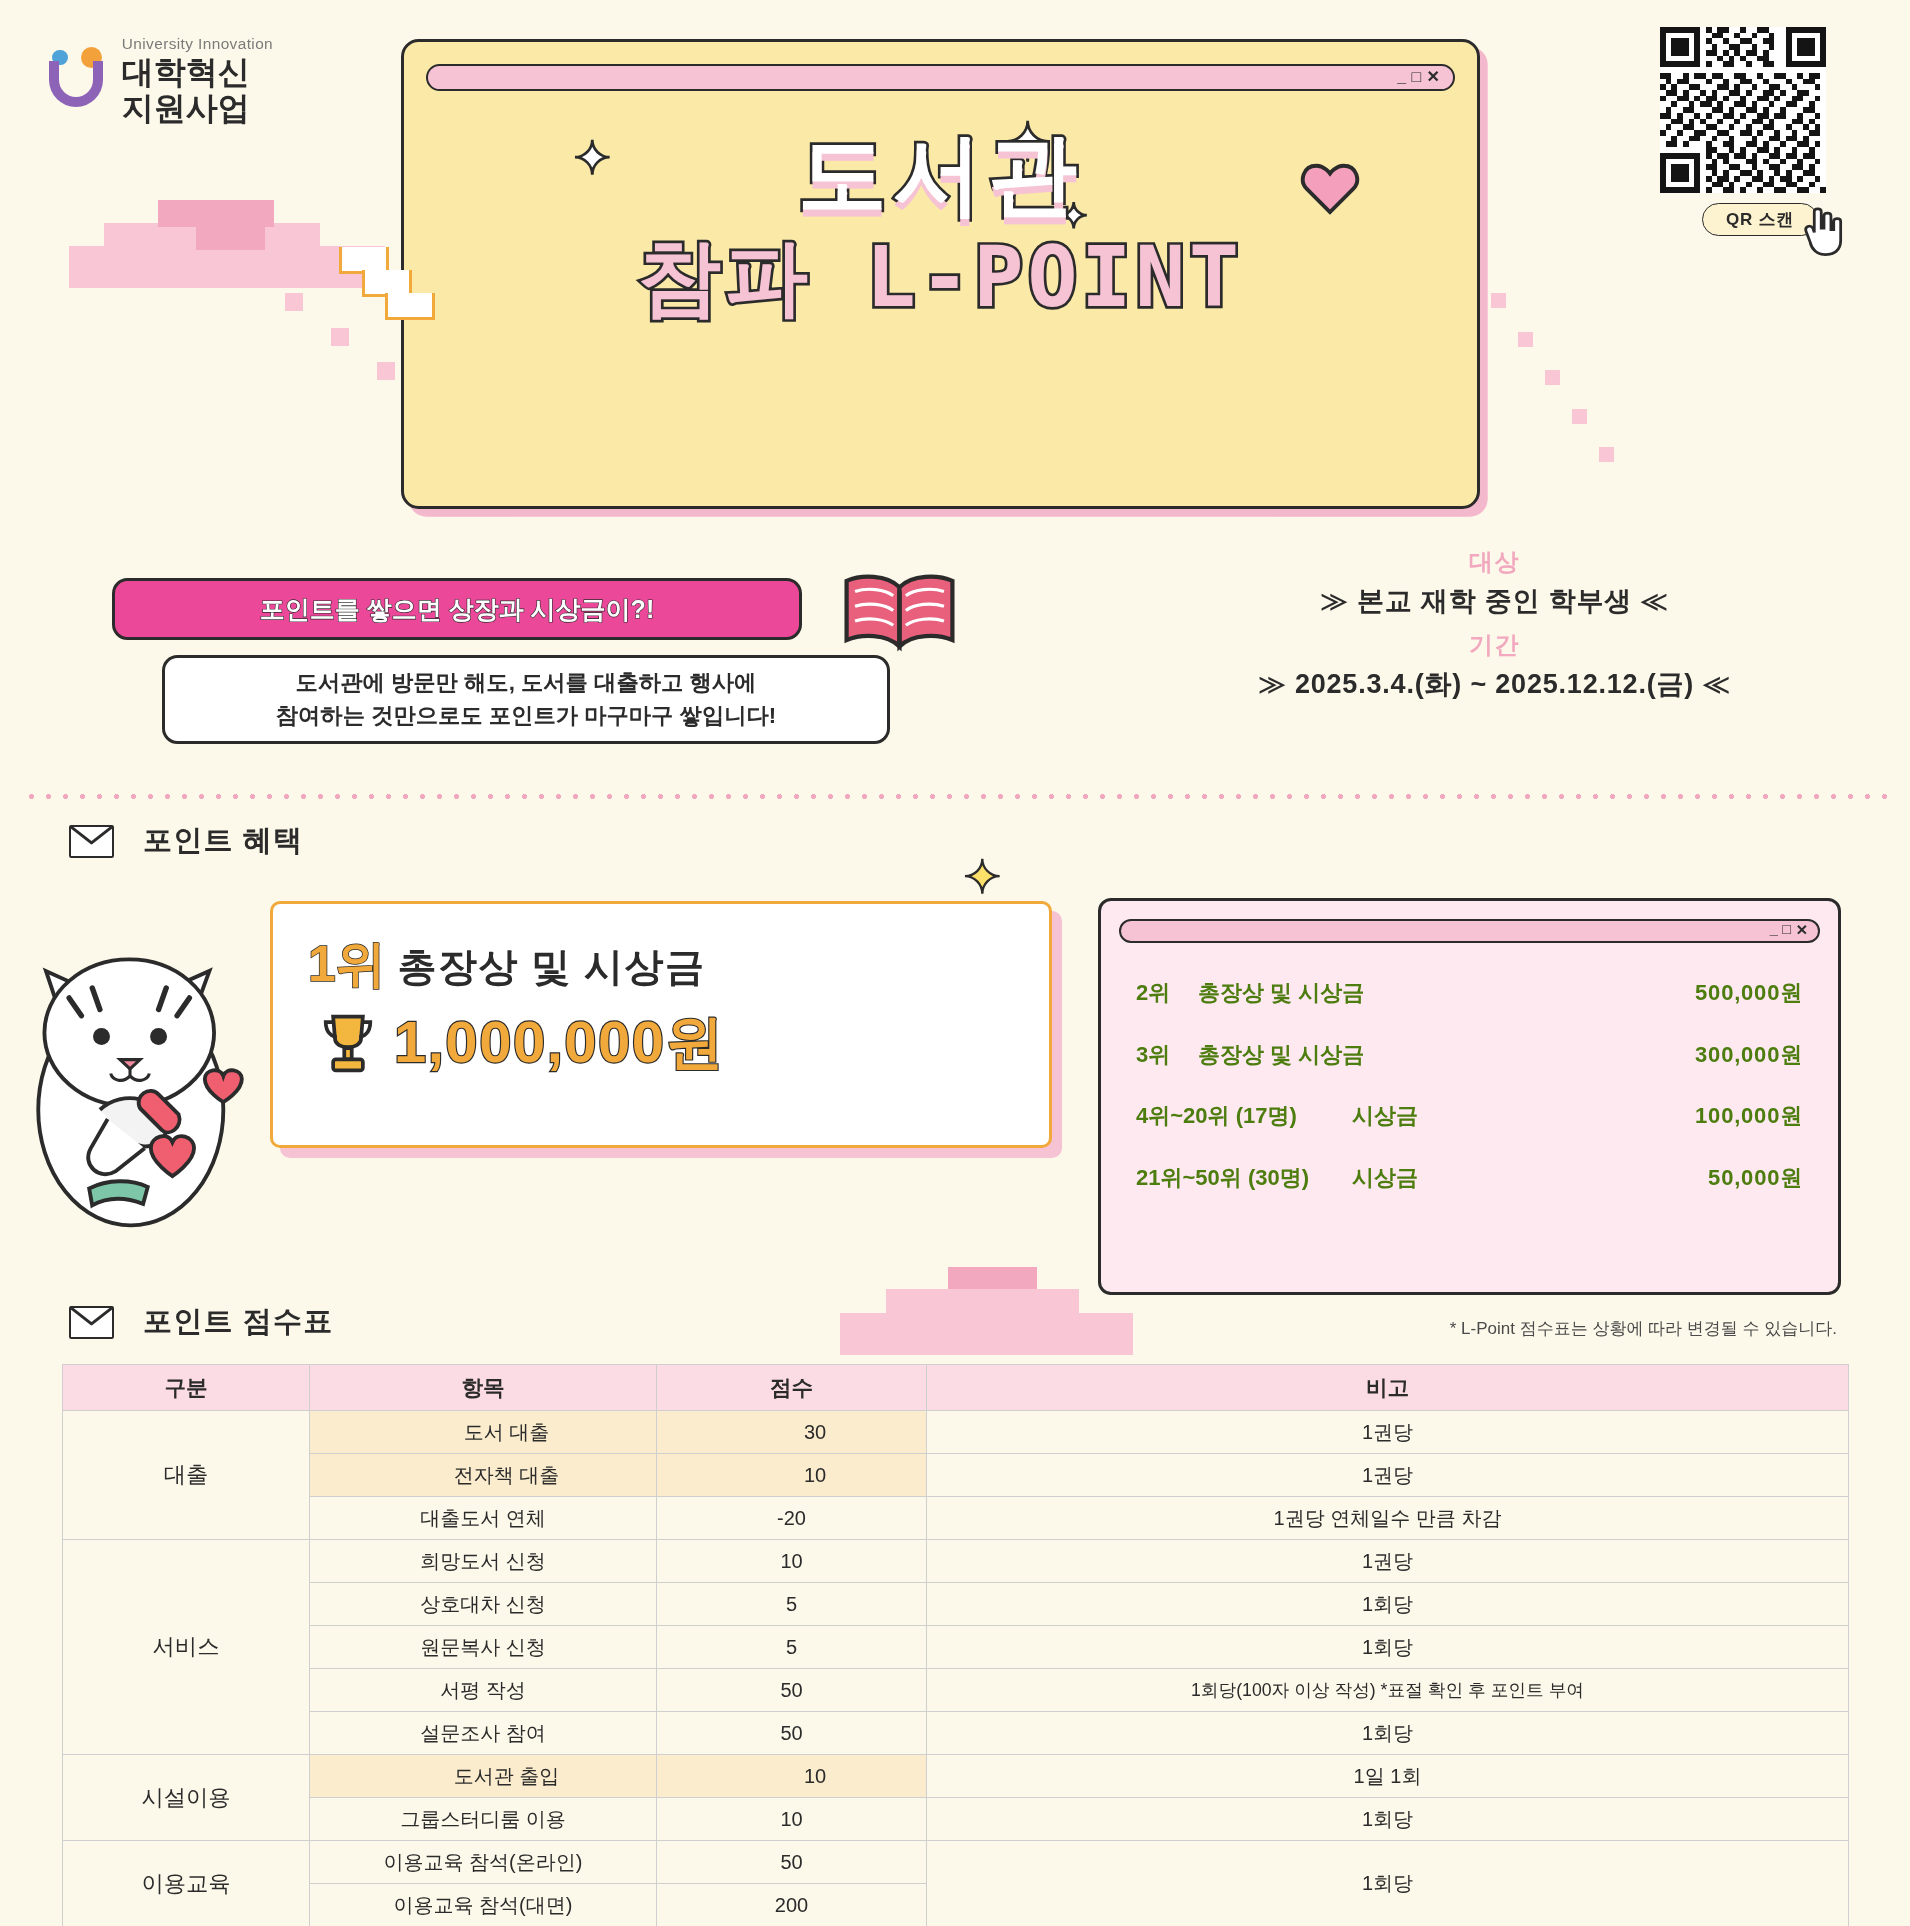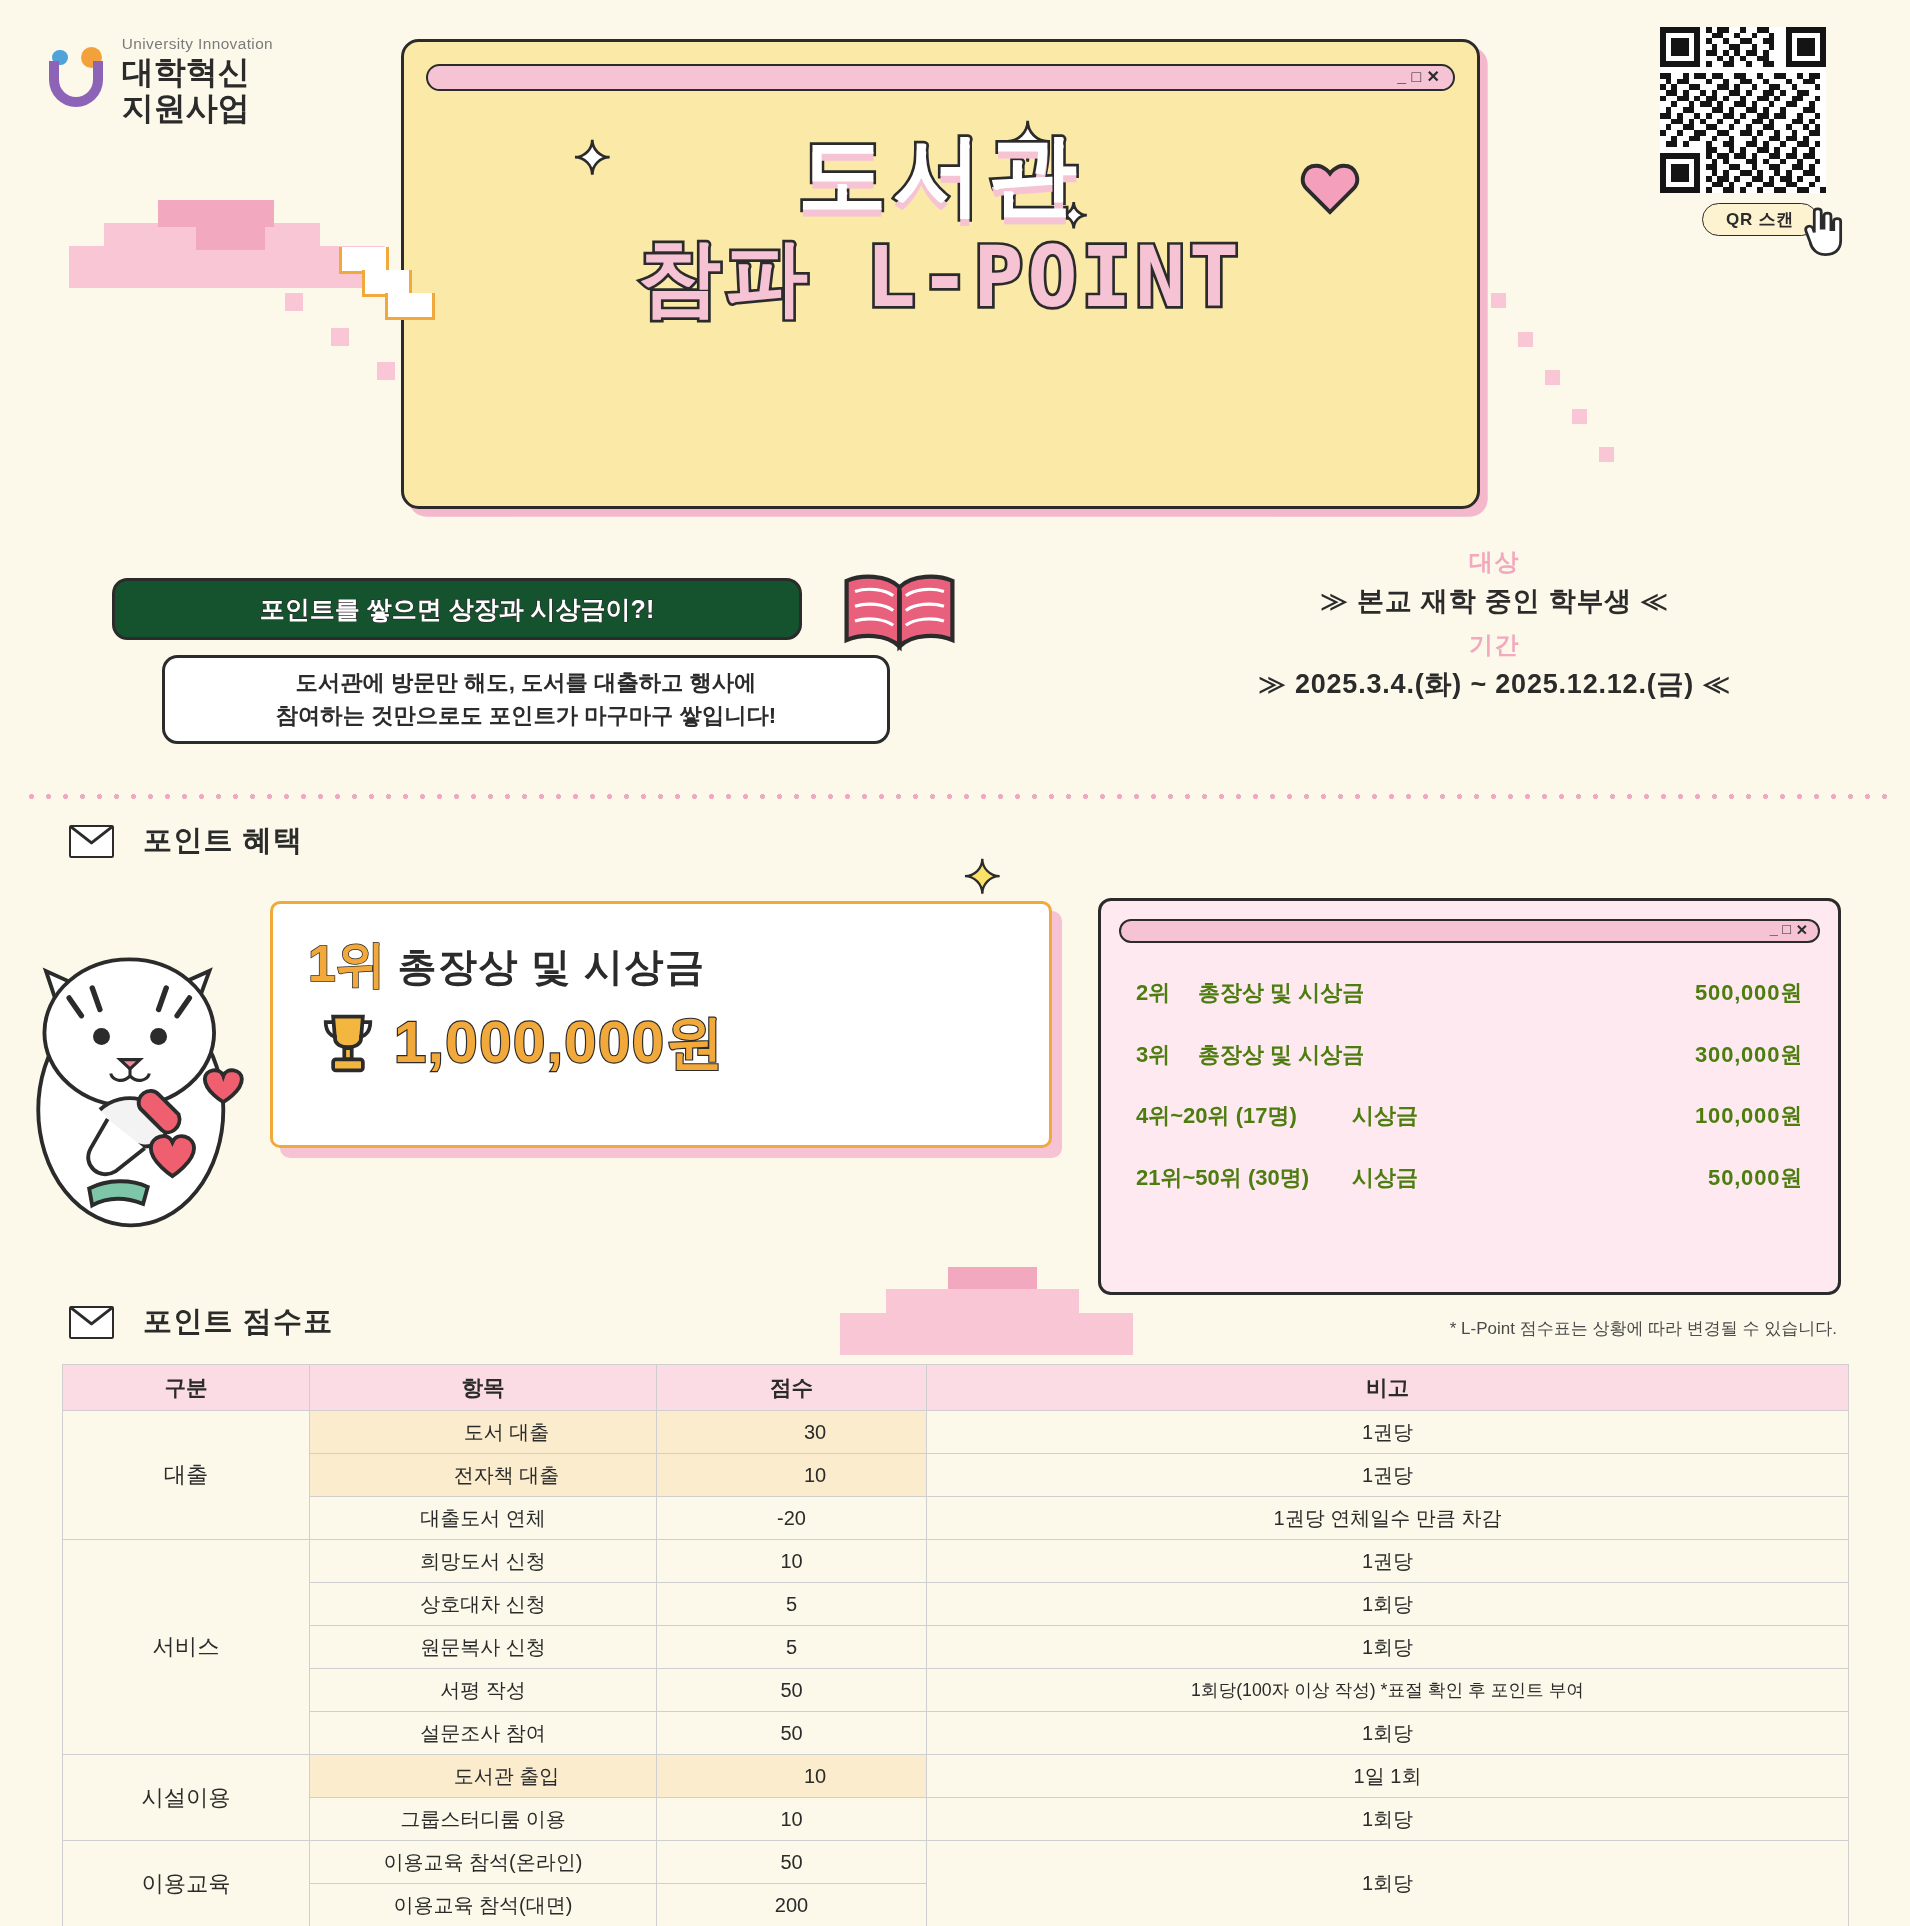--- a/index.html
+++ b/index.html
@@ -72,21 +72,21 @@
     color: #f6c3d4;
     -webkit-text-stroke: 5.4px #2b2b2b;
     paint-order: stroke fill;
   }
   .spark { position:absolute; color:#fff; -webkit-text-stroke: 2.7px #2b2b2b; font-size: 46px; }
   #heart-deco { position:absolute; right: 116px; top: 116px; width: 62px; height: 58px; }
 
   
   #bubble-pink {
     left: 112px; top: 578px; width: 690px; height: 62px;
-    background:#14532d; border:3.1px solid #2b2b2b; border-radius: 15.4px;
+    background:#ec4899; border:3.1px solid #2b2b2b; border-radius: 15.4px;
     display:flex; align-items:center; justify-content:center;
     font-size: 25px; font-weight: 800; color:#fff;
     -webkit-text-stroke: 1.2px #2b2b2b; paint-order: stroke fill;
   }
   #bubble-white {
     left: 162px; top: 655px; width: 728px; height: 89px;
     background:#fff; border:3.1px solid #2b2b2b; border-radius: 15.4px;
     display:flex; align-items:center; justify-content:center; text-align:center;
     font-size: 22.3px; font-weight: 700; color:#2b2b2b; line-height: 1.45;
     padding: 0 15.4px;

